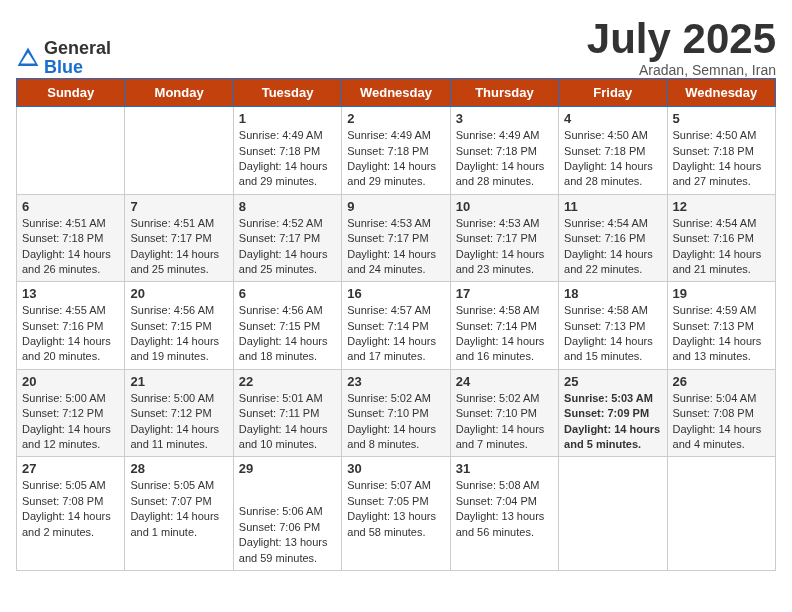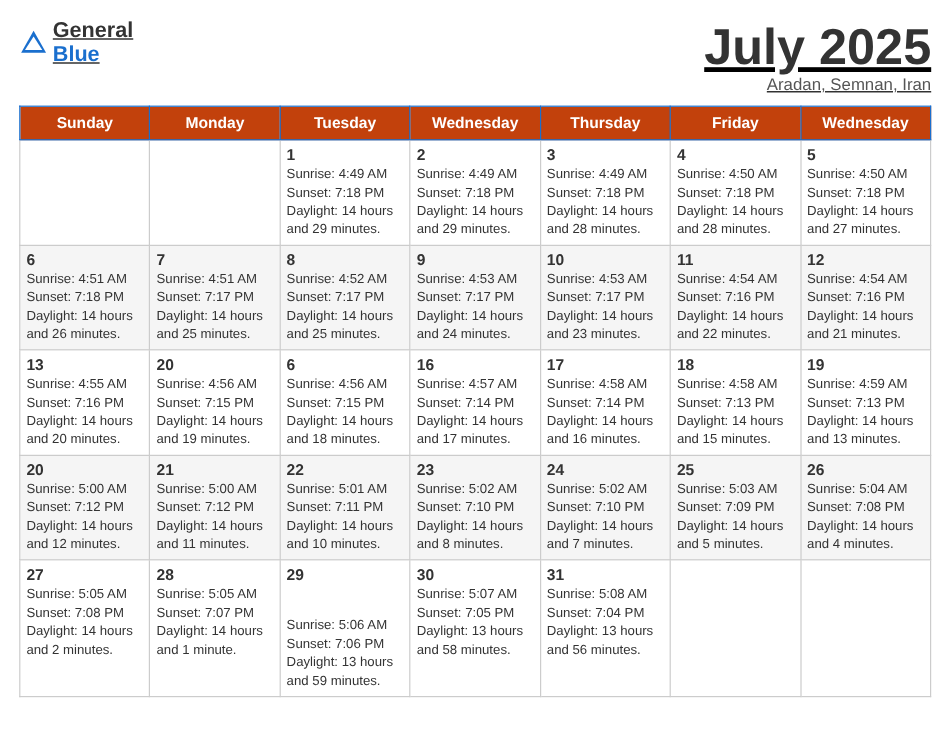--- a/index.html
+++ b/index.html
@@ -6,23 +6,21 @@
     body {
       font-family: Arial, sans-serif;
       background: #fff;
       width: 792px;
       min-height: 612px;
       padding: 16px;
     }
     .header {
       display: flex;
       justify-content: space-between;
-      align-items: flex-start;
-      margin-bottom: 10px;
-      text-decoration: underline;
+      align-items: flex-end;
     }
     .logo {
       display: flex;
       align-items: center;
       gap: 4px;
     }
     .logo-text {
       font-size: 18px;
       font-weight: bold;
       line-height: 1.1;
@@ -268,21 +266,21 @@
 Daylight: 14 hours and 8 minutes.</div>
         </td>
         <td>
           <span class="day-number">24</span>
           <div class="day-detail" style="white-space: pre-line;">Sunrise: 5:02 AM
 Sunset: 7:10 PM
 Daylight: 14 hours and 7 minutes.</div>
         </td>
         <td>
           <span class="day-number">25</span>
-          <div class="day-detail" style="white-space: pre-line;">Sunrise: 5:03 AM
+          <div class="day-detail" style="white-space: pre-line; font-weight: bold;">Sunrise: 5:03 AM
 Sunset: 7:09 PM
 Daylight: 14 hours and 5 minutes.</div>
         </td>
         <td>
           <span class="day-number">26</span>
           <div class="day-detail" style="white-space: pre-line;">Sunrise: 5:04 AM
 Sunset: 7:08 PM
 Daylight: 14 hours and 4 minutes.</div>
         </td>
       </tr>

